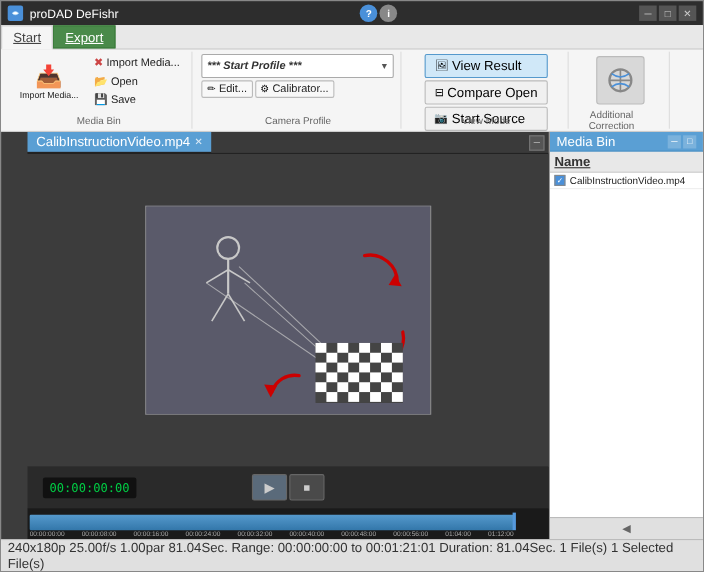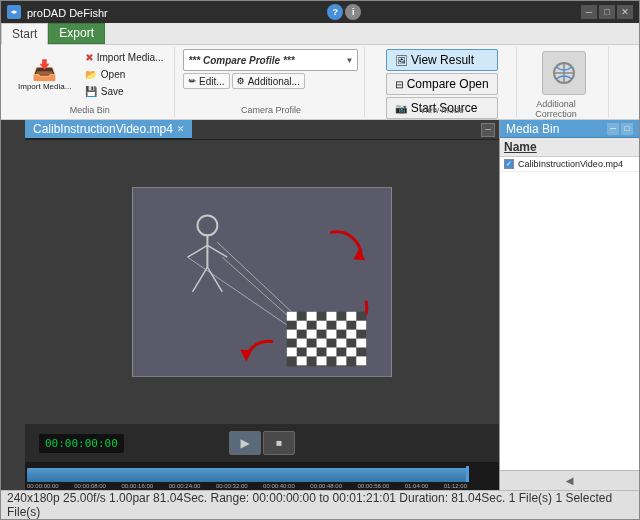--- a/index.html
+++ b/index.html
@@ -11,21 +11,21 @@
     .titlebar-left { display: flex; align-items: flex-end; gap: 6px; }
     .titlebar-icon { width: 14px; height: 14px; background: #4a90d9; border-radius: 2px; display: flex; align-items: center; justify-content: center; }
     .titlebar-icon svg { width: 10px; height: 10px; }
     .titlebar-title { color: #fff; font-size: 11px; }
     .titlebar-controls { display: flex; gap: 2px; }
     .titlebar-btn { width: 16px; height: 14px; background: #555; border: none; color: #ccc; font-size: 9px; cursor: pointer; display: flex; align-items: center; justify-content: center; }
 
     
     .ribbon { background: #f5f5f5; border-bottom: 1px solid #ccc; flex-shrink: 0; }
     .ribbon-tabs { display: flex; background: #e8e8e8; border-bottom: 1px solid #ccc; height: 22px; }
-    .ribbon-tab { padding: 3px 10px; font-size: 11px; cursor: pointer; border: 1px solid transparent; border-bottom: none; display: flex; align-items: flex-end; }
+    .ribbon-tab { padding: 3px 10px; font-size: 11px; cursor: pointer; border: 1px solid transparent; border-bottom: none; display: flex; align-items: flex-start; text-decoration: underline; }
     .ribbon-tab:not(.active) { color: #444; }
     .ribbon-content { display: flex; align-items: stretch; padding: 2px 4px; gap: 2px; height: 74px; }
     
     .ribbon-group { display: flex; flex-direction: column; align-items: center; padding: 2px 6px; border-right: 1px solid #ddd; position: relative; }
     .ribbon-group-label { font-size: 9px; color: #666; position: absolute; bottom: 2px; text-align: center; width: 100%; }
     .ribbon-group-items { display: flex; align-items: flex-start; gap: 2px; flex: 1; padding-bottom: 12px; }
     
     .ribbon-btn-large { display: flex; flex-direction: column; align-items: center; padding: 3px 6px; border: 1px solid transparent; border-radius: 2px; cursor: pointer; min-width: 40px; height: 52px; justify-content: center; gap: 2px; }
     .ribbon-btn-large .icon { font-size: 22px; line-height: 1; }
     .ribbon-btn-large .label { font-size: 9px; text-align: center; color: #222; }
@@ -146,31 +146,31 @@
               <span class="label">Save</span>
             </div>
           </div>
         </div>
         <div class="ribbon-group-label">Media Bin</div>
       </div>
 
       <div class="ribbon-group" style="min-width:180px;">
         <div class="profile-area">
           <div class="profile-dropdown" style="min-width:175px;">
-            <span class="profile-dropdown-text">*** Compare Profile ***</span>
+            <span class="profile-dropdown-text">*** Start Profile ***</span>
             <span class="profile-dropdown-arrow">▼</span>
           </div>
           <div class="profile-buttons">
             <div class="ribbon-btn-small" style="border:1px solid #bbb; background:#f8f8f8;">
               <span style="font-size:9px;">✏</span>
               <span class="label">Edit...</span>
             </div>
             <div class="ribbon-btn-small" style="border:1px solid #bbb; background:#f8f8f8;">
               <span style="font-size:9px;">⚙</span>
-              <span class="label">Additional...</span>
+              <span class="label">Calibrator...</span>
             </div>
           </div>
         </div>
         <div class="ribbon-group-label">Camera Profile</div>
       </div>
 
       <div class="ribbon-group" style="min-width:150px;">
         <div class="view-mode-area">
           <div class="view-btn-active">
             <span style="font-size:10px;">🖼</span>

